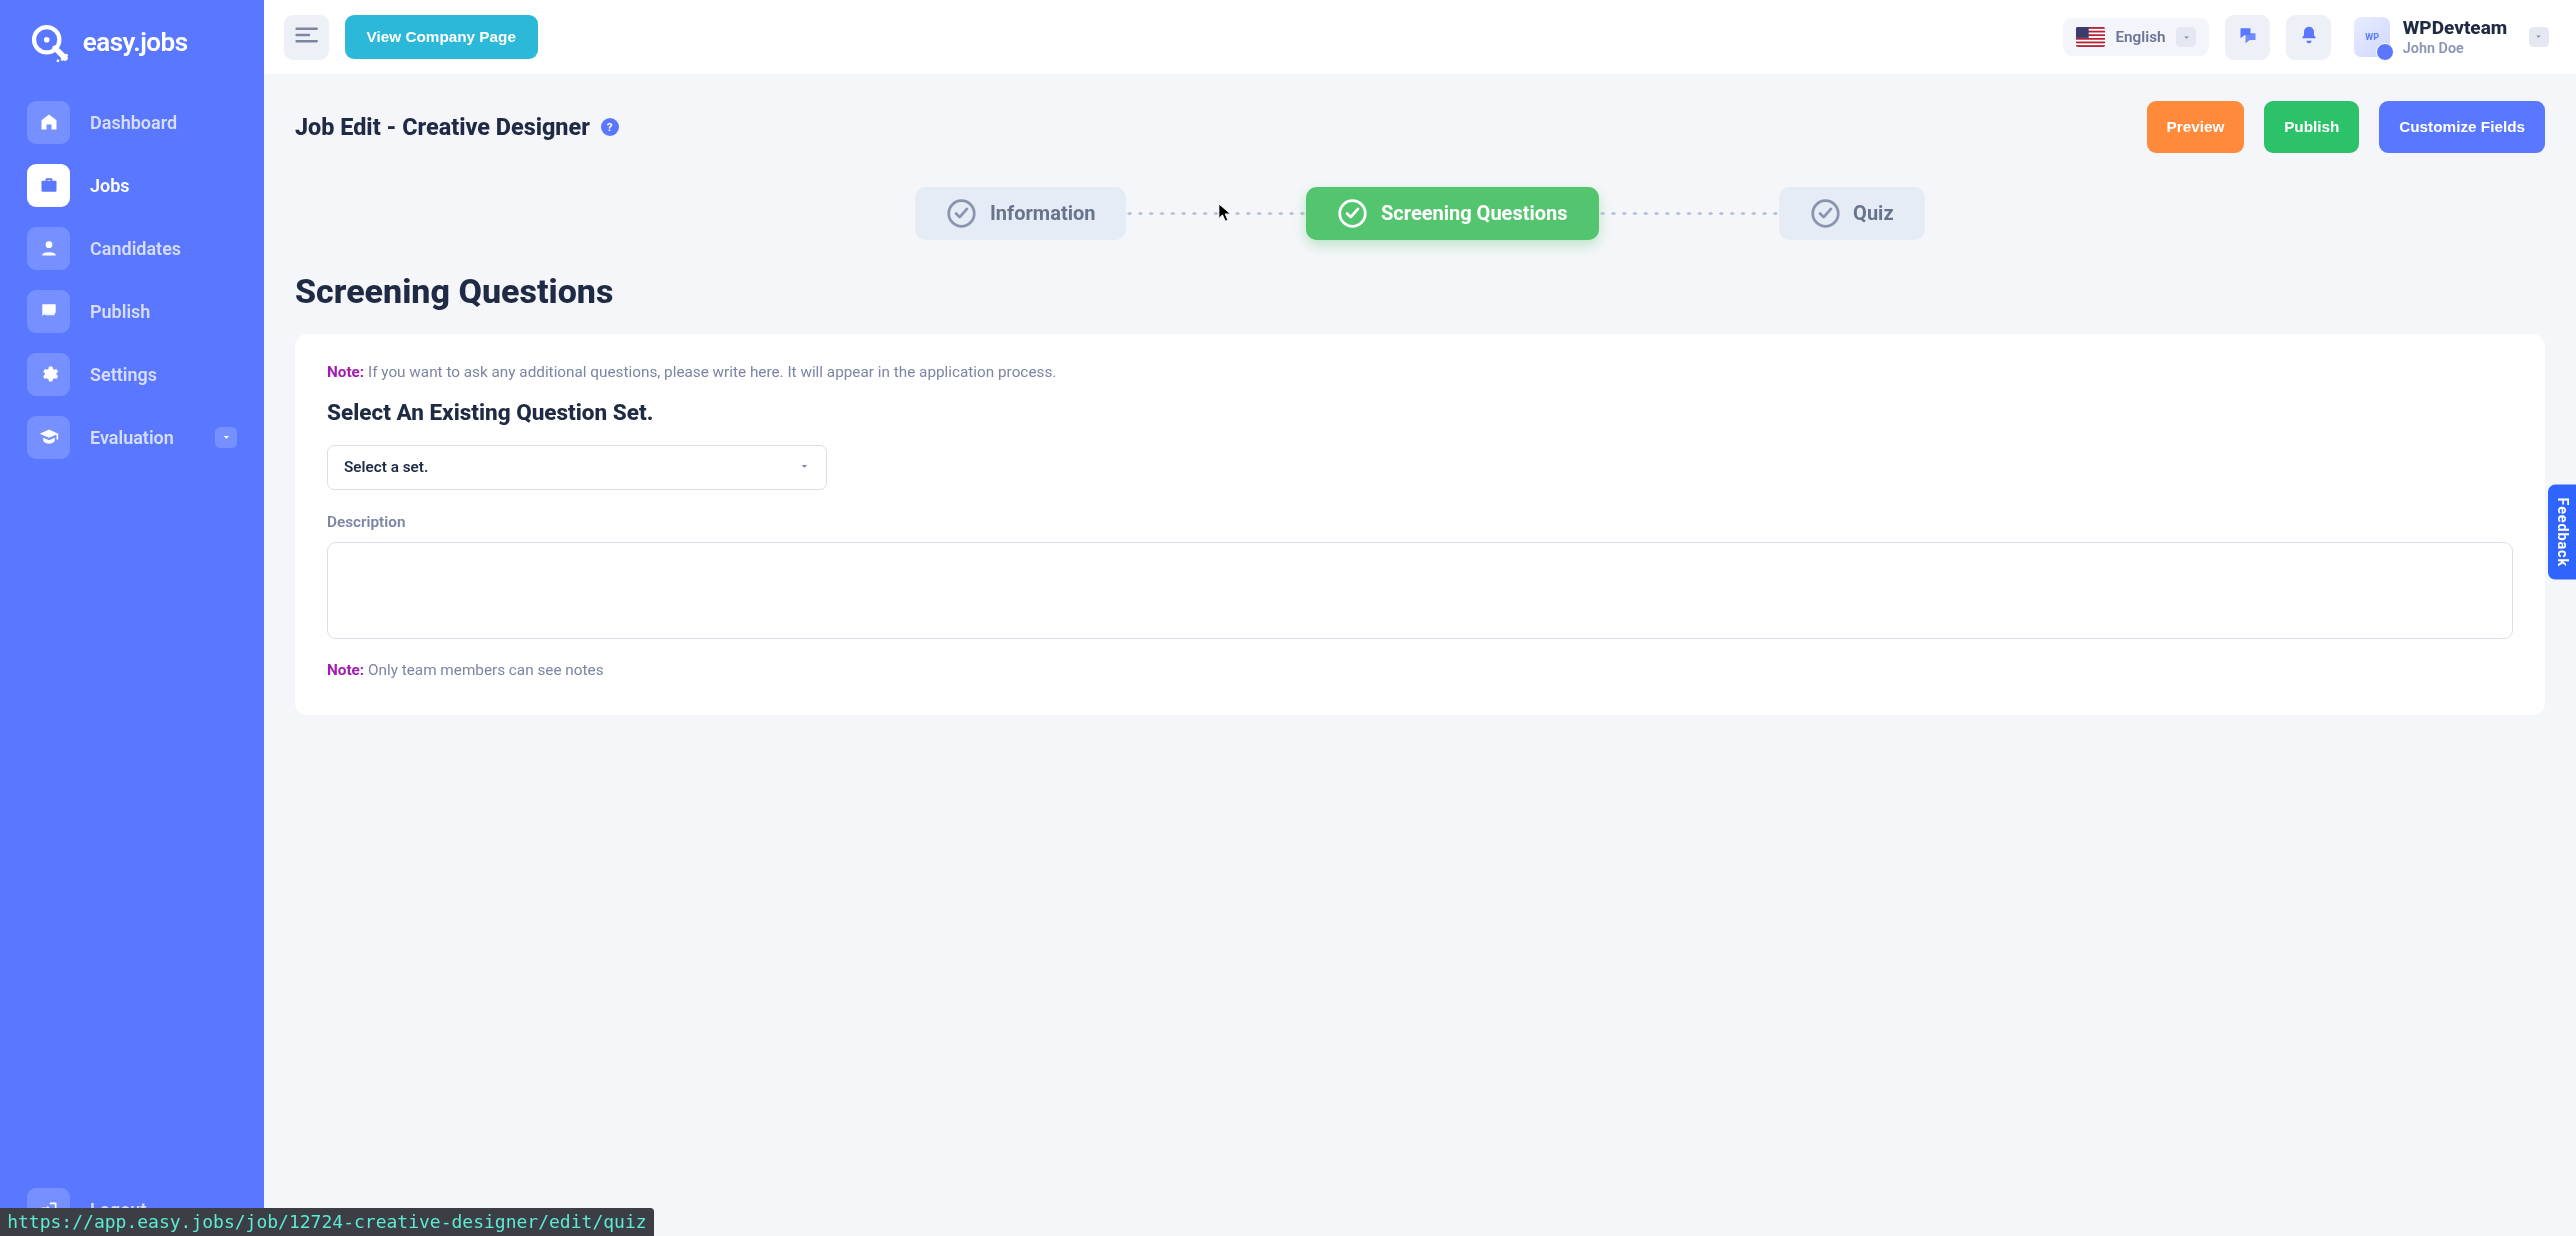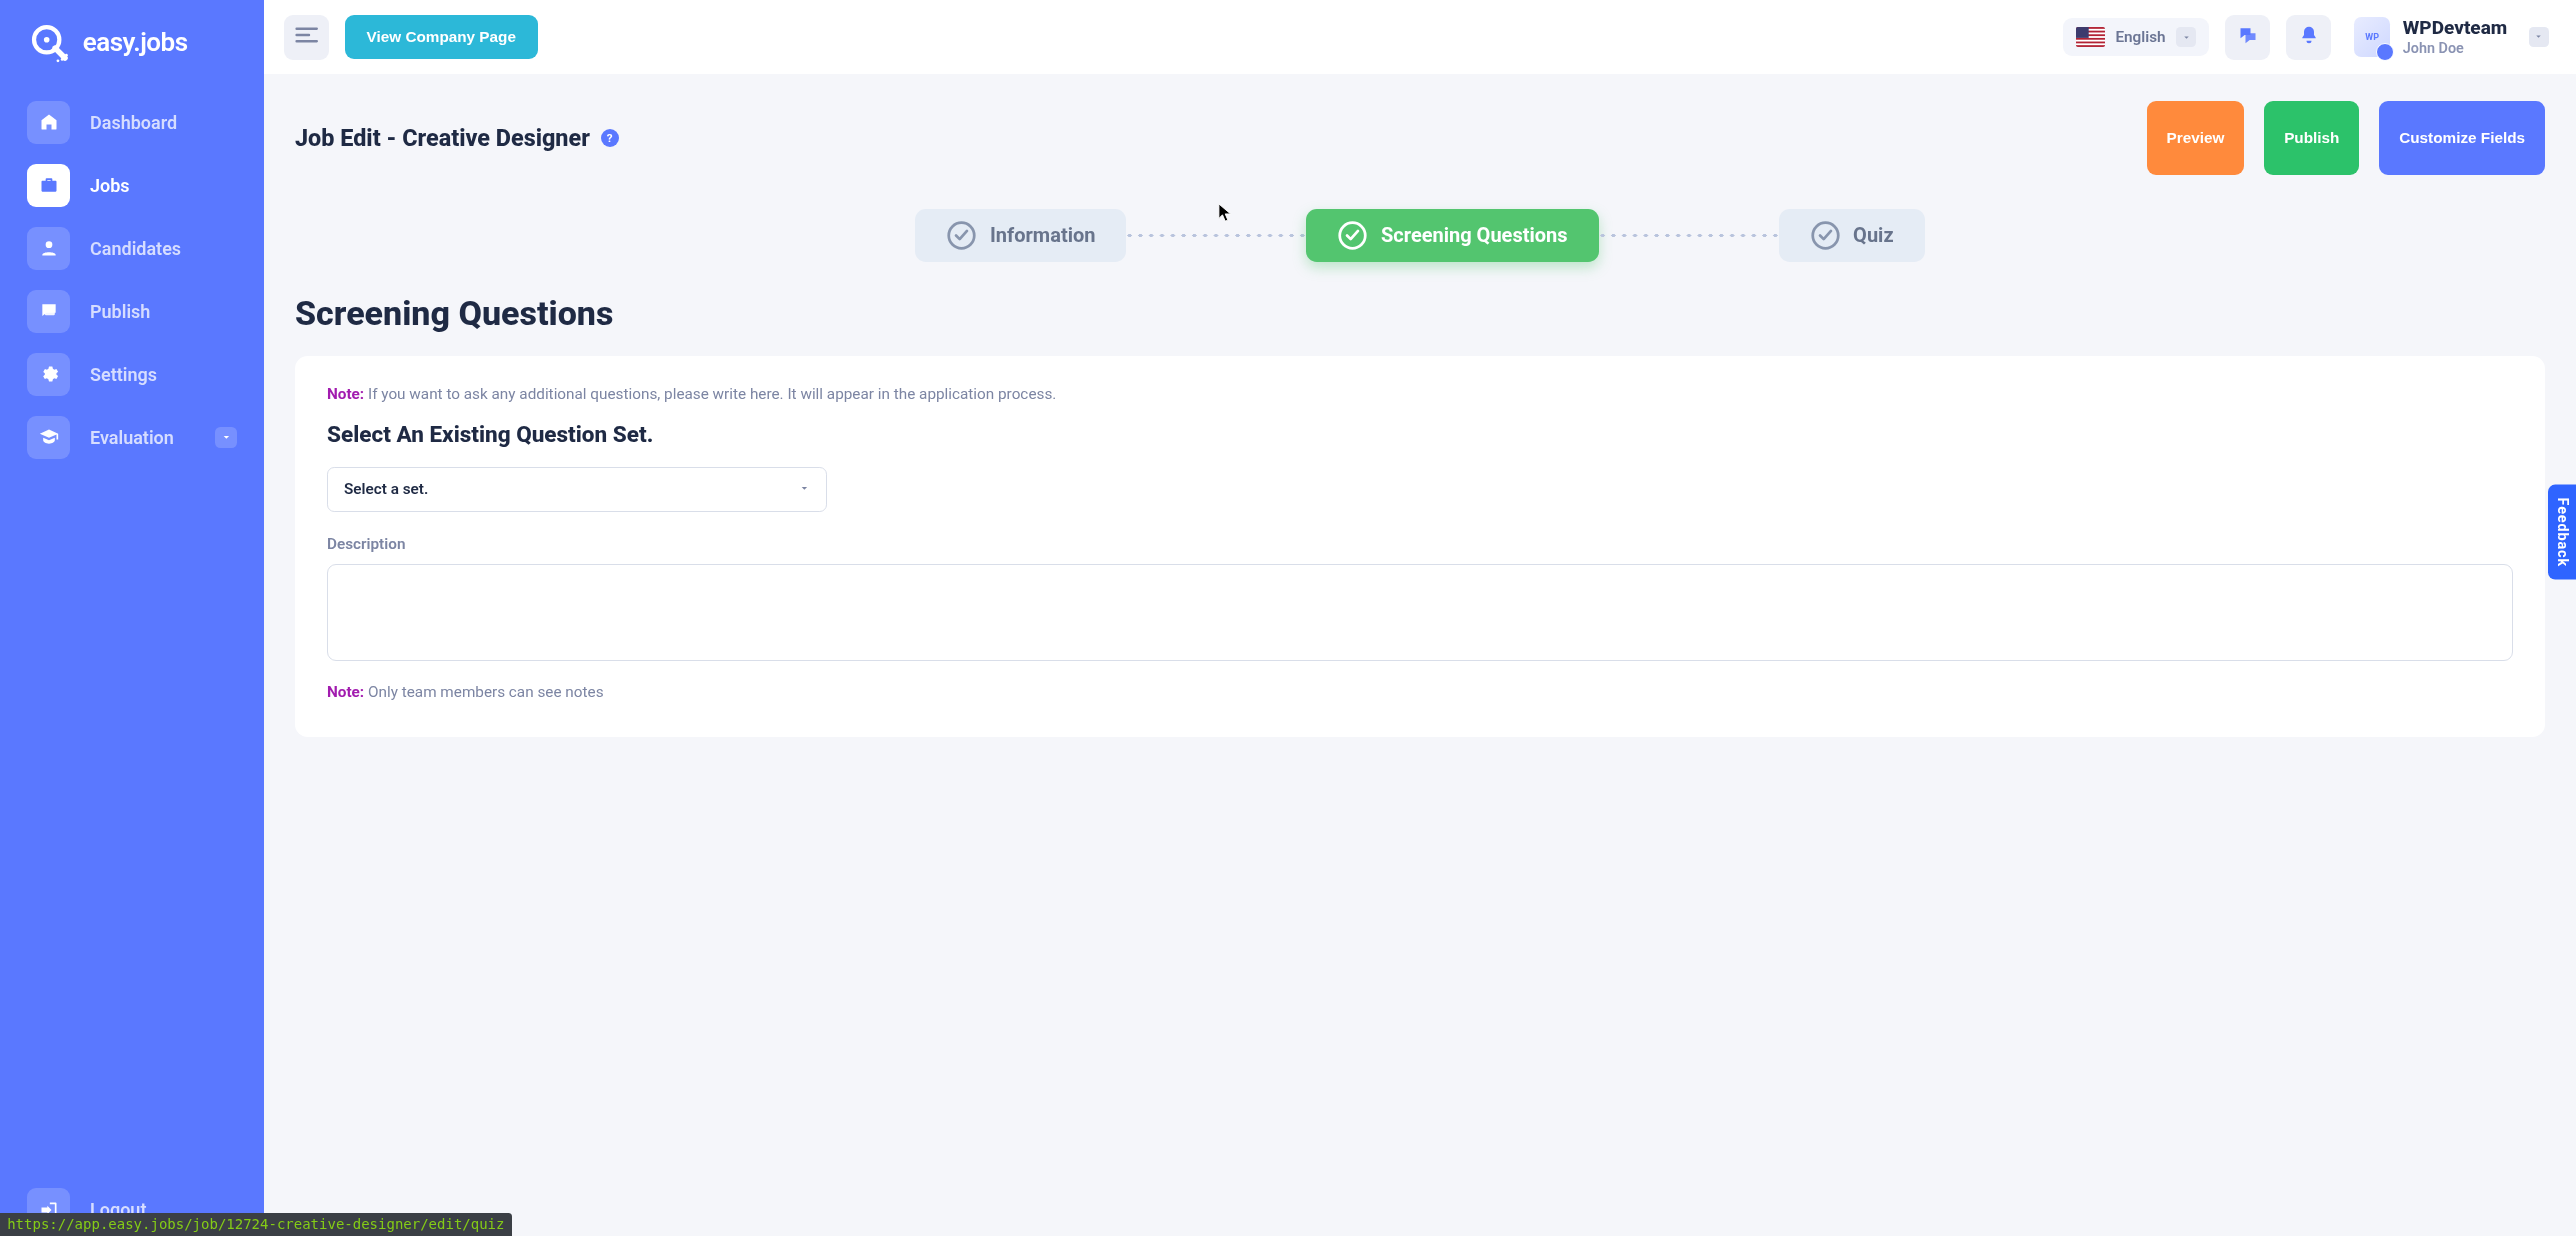--- a/index.html
+++ b/index.html
@@ -174,21 +174,21 @@
 
   .page-head{
     display:flex;align-items:center;gap:10.8px;
   }
   .page-title{font-size:23.4px;font-weight:800;color:#1f2a44;}
   .help{
     width:18px;height:18px;border-radius:50%;background:#5a78ff;color:#fff;
     display:flex;align-items:center;justify-content:center;font-size:11.7px;font-weight:700;cursor:pointer;
   }
   .page-head-spacer{flex:1;}
-  .btn{border:none;border-radius:9px;padding:28px 20px;font-size:15.3px;font-weight:700;cursor:pointer;}
+  .btn{border:none;border-radius:9px;padding:17px 20px;font-size:15.3px;font-weight:700;cursor:pointer;}
   .btn-preview{background:#ff8a3c;color:#fff;}
   .btn-publish{background:#2cc26a;color:#fff;}
   .btn-customize{background:#5a78ff;color:#fff;}
   .page-head .btn{margin-left:9px;}
 
   
   .stepper{
     display:flex;align-items:center;justify-content:center;
     margin:34px 0 31px 0;
   }
@@ -249,21 +249,21 @@
   
   .cursor{
     position:fixed;left:1218px;top:203px;width:14.4px;height:20px;pointer-events:none;
   }
   .cursor svg{width:14.4px;height:20px;}
   .cursor svg path{fill:#000;stroke:#fff;stroke-width:1;}
 
   
   .status-url{
     position:fixed;left:0;bottom:0;
-    background:#3b3f45;color:#84cc16;font-size:14px;
+    background:#3b3f45;color:#5eead4;font-size:18px;
     padding:3.6px 7.2px;border-top-right-radius:3.6px;
     font-family:ui-monospace,Consolas,monospace;
   }
 </style>
 </head>
 <body>
 
 <div class="app">
 
   <aside class="sidebar">

